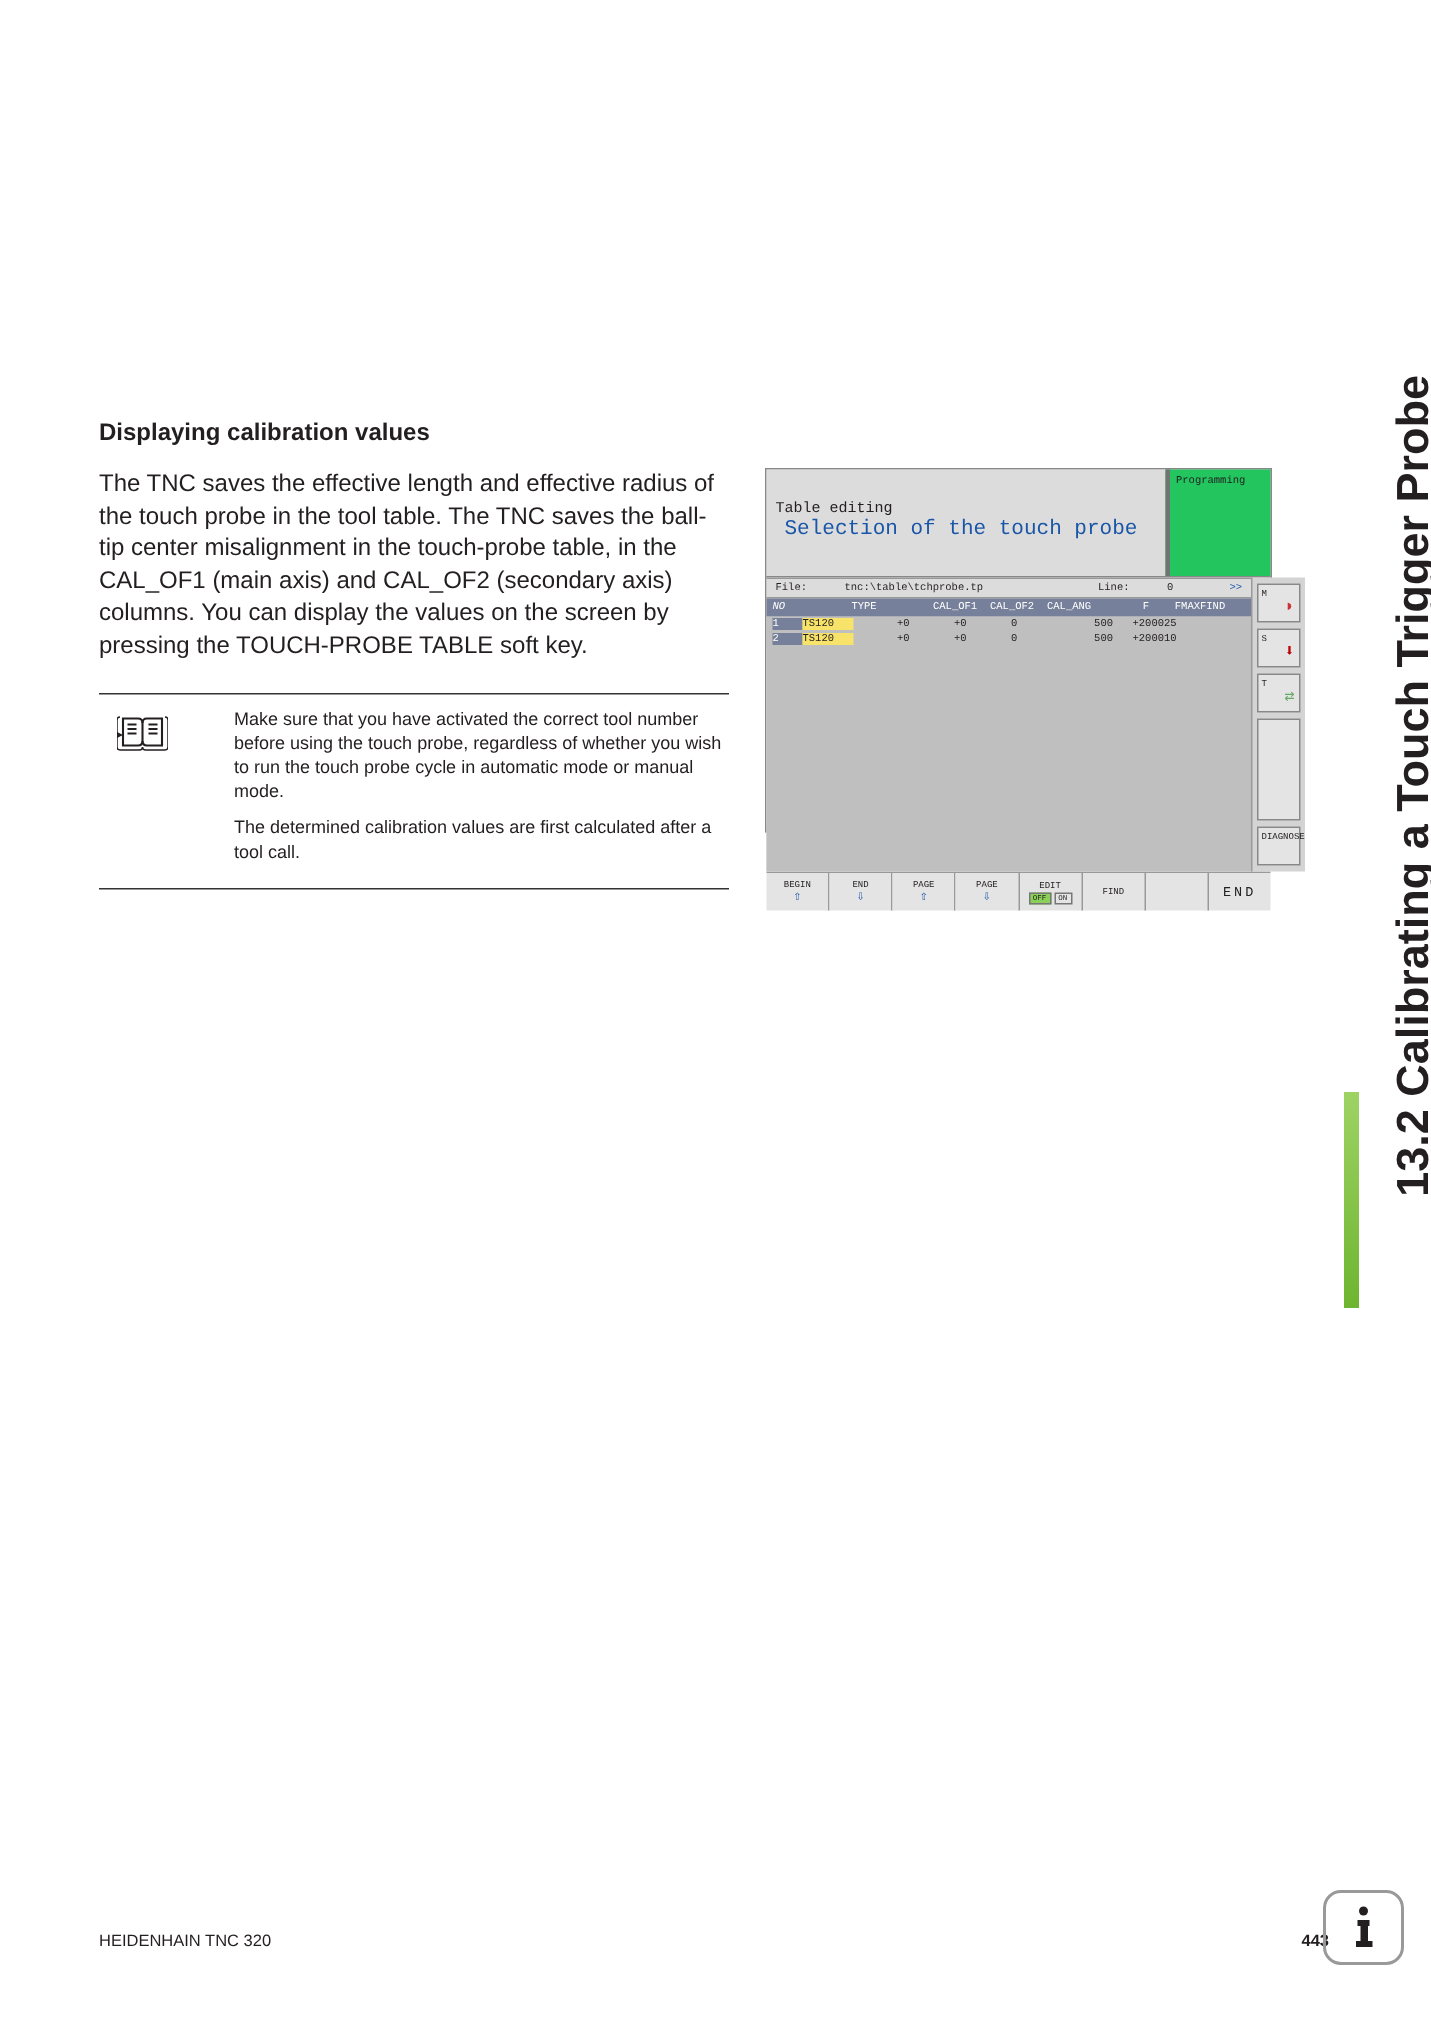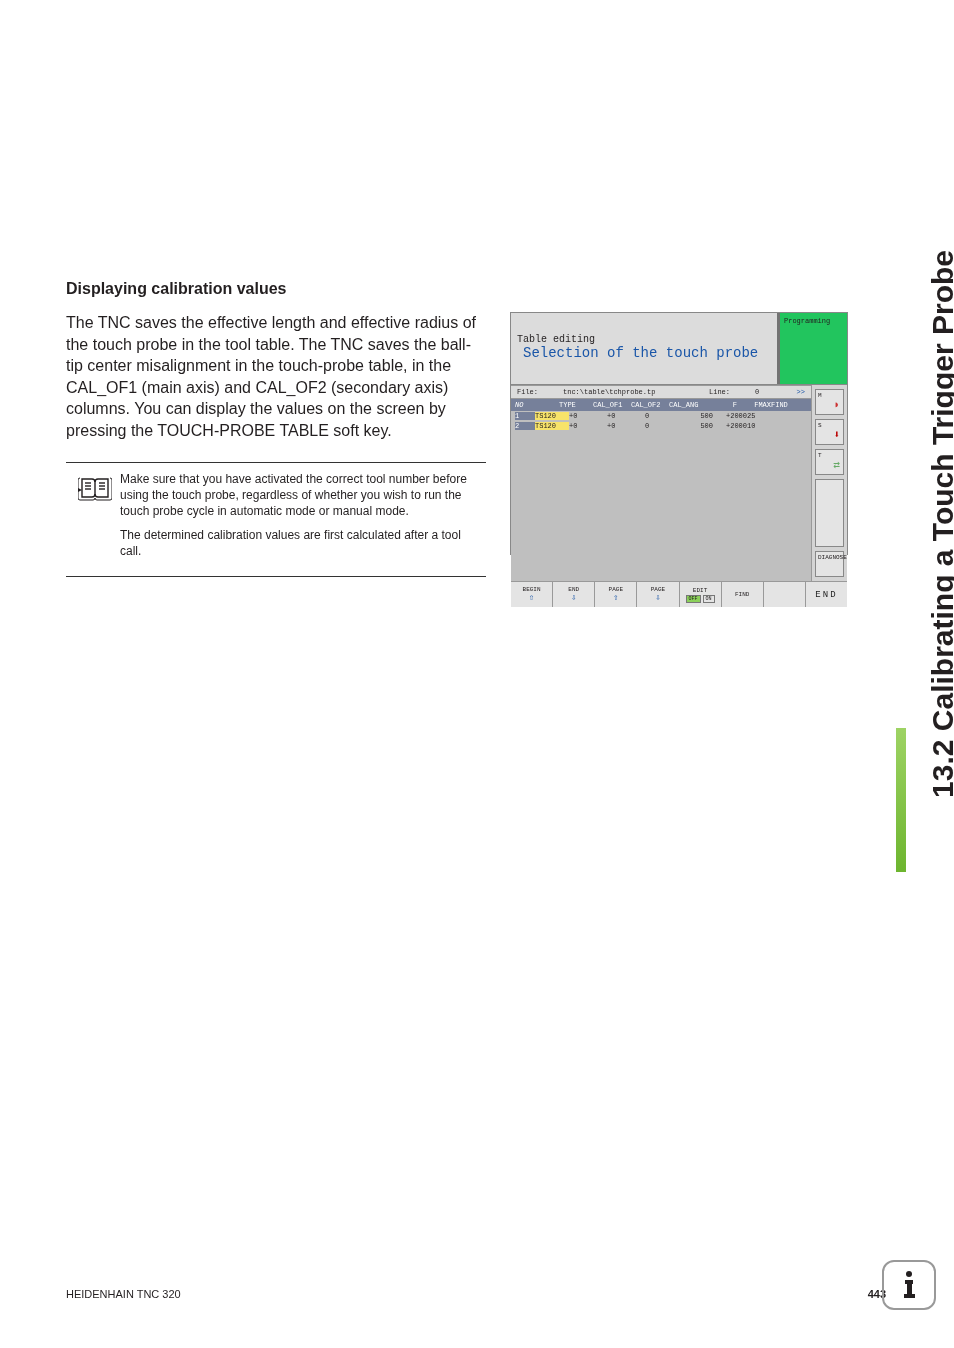--- a/index.html
+++ b/index.html
@@ -61,21 +61,21 @@
     flex: 0 0 50px;
     display: flex;
     justify-content: center;
     align-items: flex-start;
     padding-top: 4px;
   }
   .note-text {
     font-size: 12px;
     line-height: 1.35;
   }
-  .note-text p { margin-bottom: 8px; }
+  .note-text p { margin-bottom: 8px; margin-left: 36px; }
   .screenshot {
     position: absolute;
     left: 510px;
     top: 312px;
     width: 338px;
     height: 243px;
     font-size: 7px;
     font-family: "Courier New", monospace;
     border: 1px solid #888;
     background: #dcdcdc;
@@ -122,22 +122,22 @@
     background: #bfbfbf;
   }
   .scr-thead {
     display: flex;
     background: #76809a;
     color: #fff;
     padding: 2px 4px;
   }
   .scr-thead span, .scr-row span { display:inline-block; }
   .th-no { width: 44px; font-style: italic; }
-  .th-type { width: 34px; }
-  .th-o1 { width: 38px; }
+  .th-type { width: 34px; text-align: center; }
+  .th-o1 { width: 38px; margin-left: 29px; }
   .th-o2 { width: 38px; }
   .th-ang { width: 38px; }
   .th-f { width: 30px; text-align:right;}
   .th-fmax{ width: 34px; text-align:right;}
   .th-dist{ width: 30px; }
   .scr-row {
     display: flex;
     padding: 1px 4px;
     background: #bfbfbf;
   }

